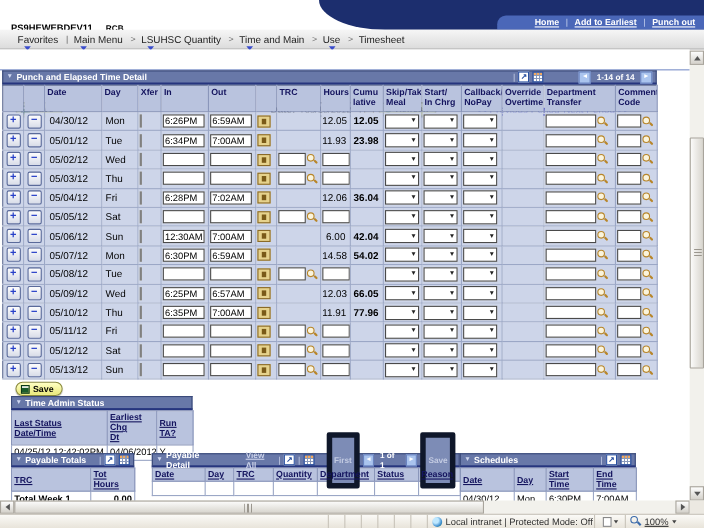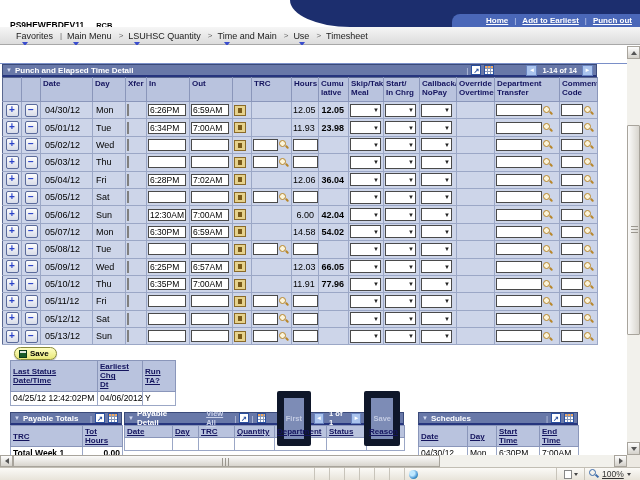--- a/index.html
+++ b/index.html
@@ -56,21 +56,21 @@
     font-size:7px; line-height:9px; text-align:center; color:#2a50a0; cursor:pointer; }
   .icon-grid { width:10px; height:10px; border:1px solid #2a50a0; cursor:pointer;
     background:
       repeating-linear-gradient(90deg, transparent 0 2px, #8899bb 2px 3px),
       repeating-linear-gradient(0deg, transparent 0 2px, #8899bb 2px 3px),
       linear-gradient(#f0a860 0 3px,#fff 3px); }
   .pg-arrow { width:11px; height:11px; background:#aac4ee; border:1px solid #6a84c0;
     color:#fff; font-size:6px; line-height:9px; text-align:center; cursor:pointer; }
   .pg-count { color:#fff; font-size:7.5px; font-weight:bold; padding:0 2px; }
   .nav-dis { color:#c3cbe2; font-size:7.5px; background:#8violet; padding:16px 2px;
-    border:7px solid #0f172a; background:#7d8cb6; border-radius:2px; cursor:default; }
+    border:5px solid #0f172a; background:#7d8cb6; border-radius:2px; cursor:default; }
   .viewall { color:#ccd3ea; font-size:7.5px; text-decoration:underline; cursor:pointer; }
   
   .punchsec { position:absolute; left:2px; top:64px; width:595px; }
   table.grid { width:595px; table-layout:fixed; border-collapse:collapse; }
   table.grid th { background:#b9c3de; color:#14145e; font-size:8px; font-weight:bold;
     text-align:left; vertical-align:top; padding:1px 1px 0 2px; white-space:pre-line; line-height:1.15;
     border-right:1px solid #8a96ba; border-bottom:1px solid #8a96ba; height:24px; overflow:hidden; }
   table.grid td { background:#cdd5e9; border-right:1px solid #9ba7c6; border-bottom:1px solid #9ba7c6;
     padding:0 1px; font-size:9px; overflow:hidden; white-space:nowrap; vertical-align:middle; }
   table.grid { border:1px solid #5a6890; }
@@ -126,21 +126,21 @@
   .corner { position:absolute; left:627px; top:455px; width:13px; height:12px; background:#ece9e2; }
   .statusbar { position:absolute; left:0; top:467px; width:640px; height:13px;
     background:linear-gradient(#fbfaf7,#e8e4da); border-top:1px solid #c2beb4;
     display:flex; align-items:stretch; font-size:8.5px; color:#333; }
   .sb-fill { flex:1; }
   .sb-cell { width:15px; border-left:1px solid #c8c4ba; }
   .sb-zone { width:152px; border-left:1px solid #c8c4ba; display:flex; align-items:center; gap:3px; padding-left:4px; }
   .globe { width:9px; height:9px; border-radius:50%;
     background:radial-gradient(circle at 35% 35%, #bfe8ff 0 30%, #3f8fd0 65%, #1a6a3a 100%); }
   .sb-mini { width:28px; border-left:1px solid #c8c4ba; display:flex; align-items:center; justify-content:center; gap:2px; cursor:pointer; }
-  .sb-zoom { width:56px; border-left:1px solid #c8c4ba; display:flex; align-items:center; gap:3px; padding-left:4px; cursor:pointer;text-decoration:underline; }
+  .sb-zoom { width:72px; border-left:1px solid #c8c4ba; display:flex; align-items:center; gap:3px; padding-left:4px; cursor:pointer;text-decoration:underline; }
   .minimag { position:relative; width:10px; height:10px; }
   .minimag::before { content:""; position:absolute; left:0; top:0; width:5px; height:5px;
     border:1.5px solid #3a6aaa; border-radius:50%; }
   .minimag::after { content:""; position:absolute; left:6px; top:6px; width:4px; height:2px;
     background:#3a6aaa; transform:rotate(45deg); }
   .tinytri { width:0;height:0;border-left:2.5px solid transparent;border-right:2.5px solid transparent;border-top:3.5px solid #444; }
   .pagico { width:8px; height:9px; background:#fff; border:1px solid #888; }
 </style>
 </head>
 <body>
@@ -770,20 +770,24 @@
         </tbody>
     </table>
   </div>
 
   <span class="pillbtn save2">
       <span class="disk"></span>
       <span>Save</span>
     </span>
 
   <div class="panel" style="left:10px;top:360px;width:165px">
+    <div class="secbar">
+      <span class="coltri">▼</span>
+      <span>Time Admin Status</span>
+    </div>
     <table style="width:165px">
       <colgroup>
           <col style="width:87px">
           <col style="width:45px">
           <col style="width:33px">
         </colgroup>
       <thead>
           <tr id="ta-head" style="height:21px">
             <th>Last Status
 Date/Time</th>
@@ -823,21 +827,21 @@
         </thead>
       <tbody>
           <tr id="pt-row" style="font-weight:bold">
             <td>Total Week 1</td>
             <td style="text-align: right;">0.00</td>
           </tr>
         </tbody>
     </table>
   </div>
 
-  <div class="panel" style="left:124px;top:412px;width:280px">
+  <div class="panel" style="left:138px;top:412px;width:280px">
     <div class="secbar">
       <span class="coltri">▼</span>
       <span>Payable Detail</span>
       <span style="margin-left:18px" class="viewall">View All</span>
       <span class="barsep">|</span>
       <span class="icon-popup">↗</span>
       <span class="barsep">|</span>
       <span class="icon-grid"></span>
       <span style="margin-left:8px" class="nav-dis">First</span>
       <span class="pg-arrow">◄</span>
@@ -937,20 +941,21 @@
   <div class="statusbar">
     <span class="sb-fill"></span>
     <span class="sb-cell"></span>
     <span class="sb-cell"></span>
     <span class="sb-cell"></span>
     <span class="sb-cell"></span>
     <span class="sb-cell"></span>
     <span class="sb-cell"></span>
     <span class="sb-zone">
         <span class="globe"></span>
+        <span>Local intranet | Protected Mode: Off</span>
       </span>
     <span class="sb-mini">
         <span class="pagico"></span>
         <span class="tinytri"></span>
       </span>
     <span class="sb-zoom">
         <span class="minimag"></span>
         <span>100%</span>
         <span class="tinytri"></span>
       </span>

